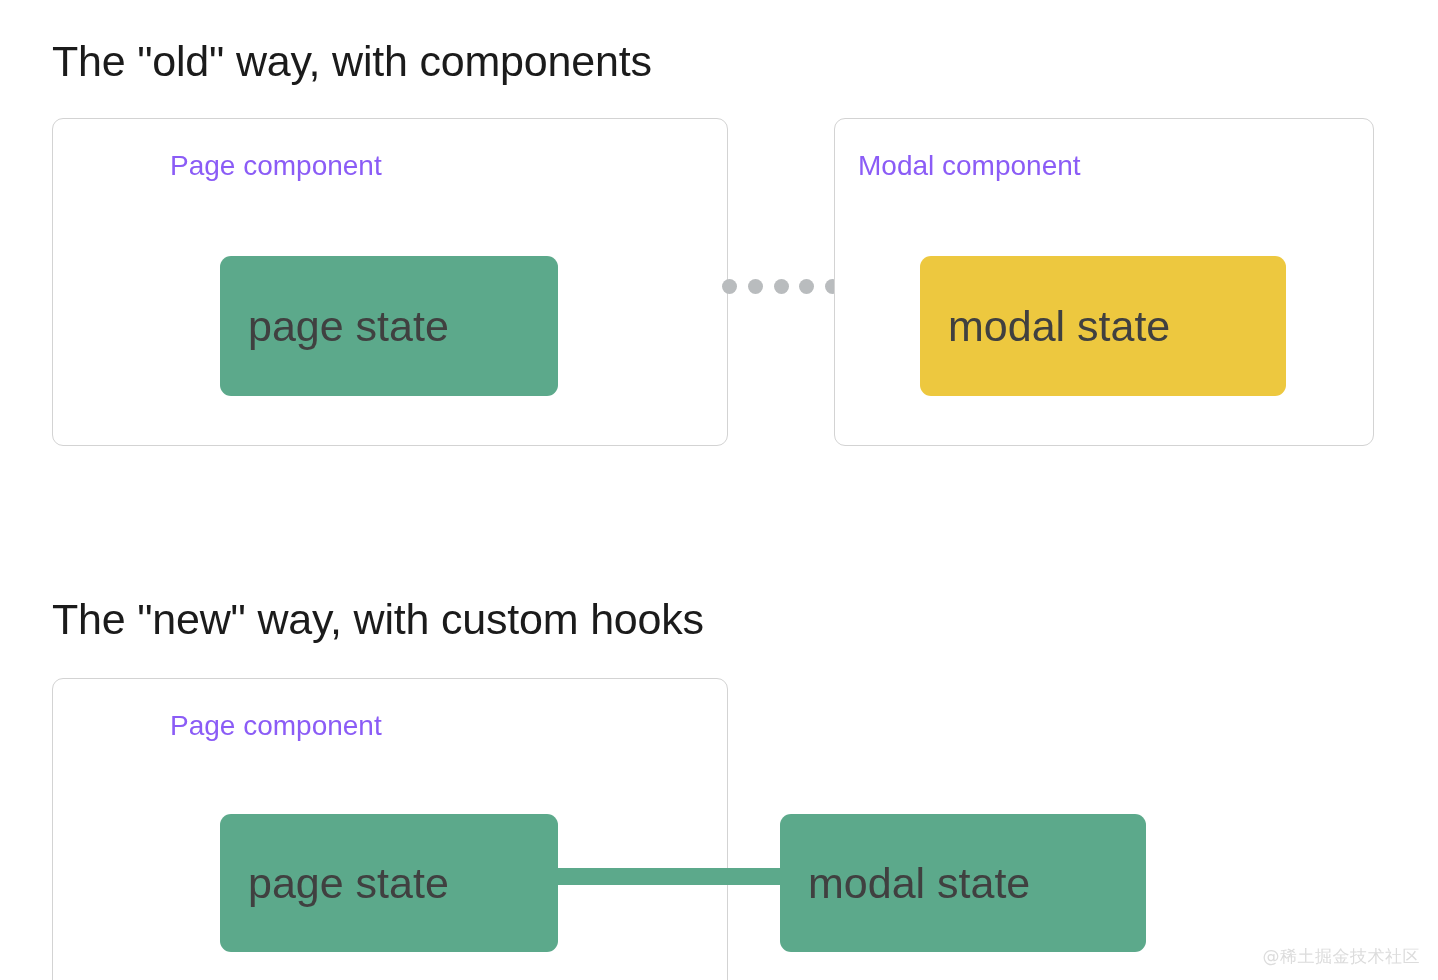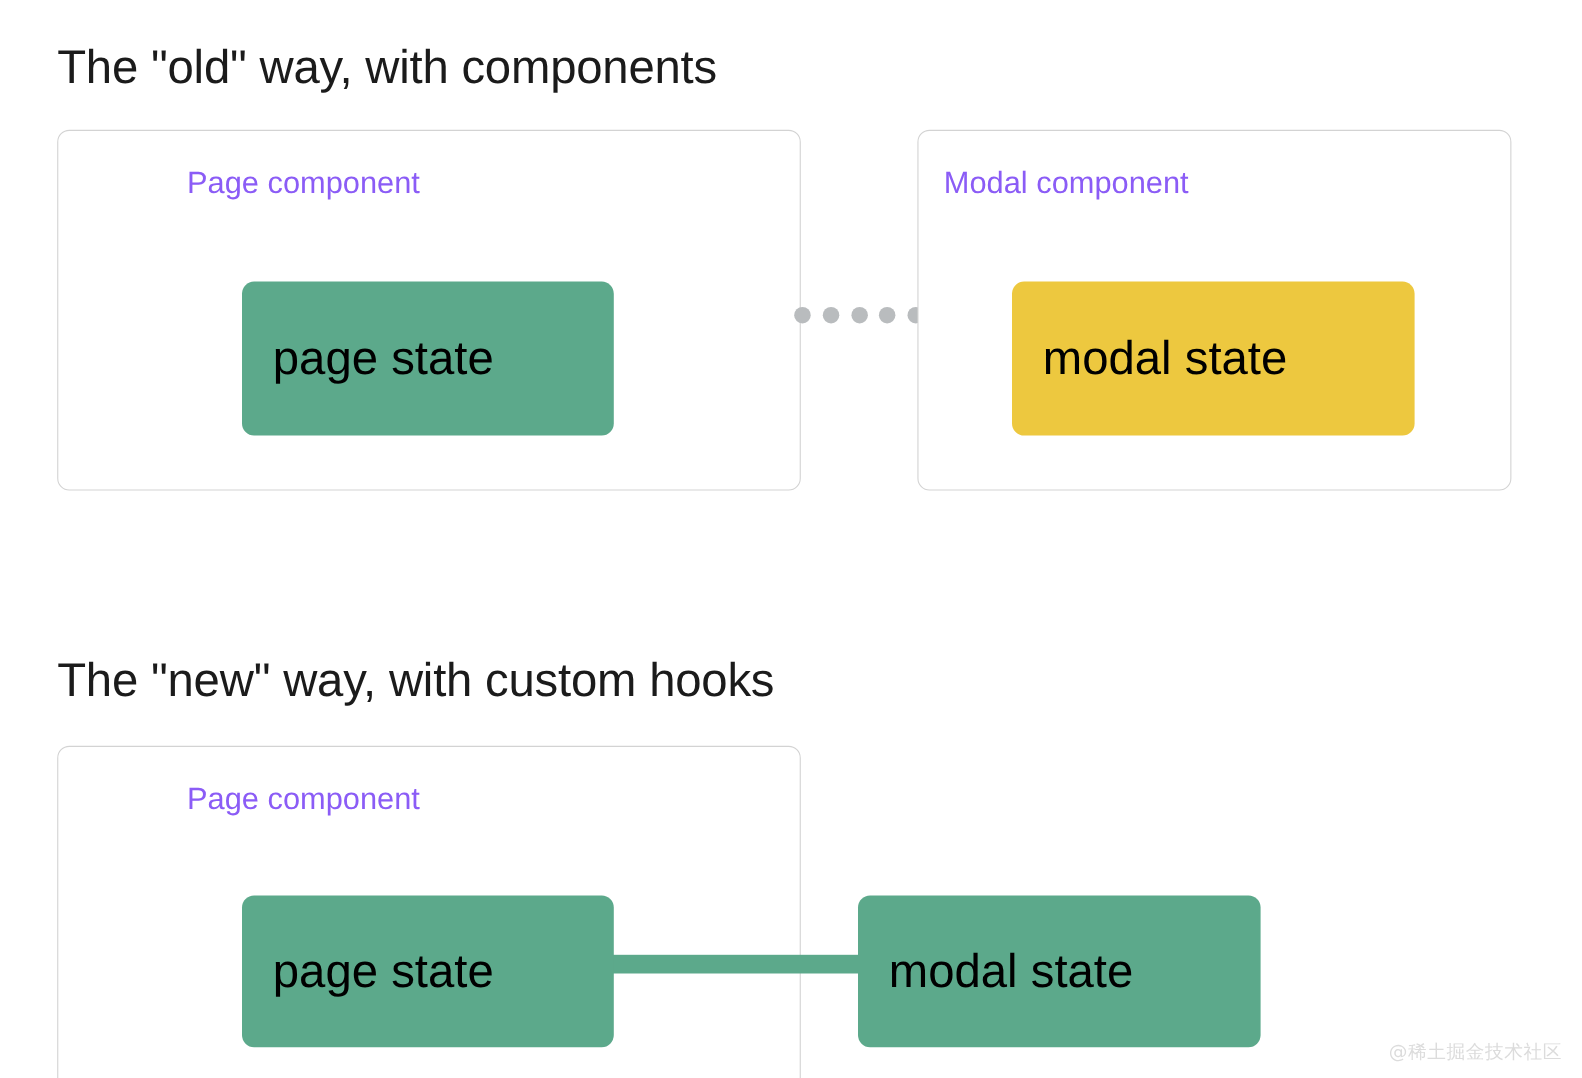--- a/index.html
+++ b/index.html
@@ -65,21 +65,21 @@
     position: absolute;
     border-radius: 11px;
     display: flex;
     align-items: center;
     box-sizing: border-box;
   }
   .state-chip .chip-label {
     font-family: "Liberation Sans", sans-serif;
     font-size: 43px;
     font-weight: 400;
-    color: #000000;
+    color: #404040;
     white-space: nowrap;
     line-height: 1;
     text-align: center;
   }
 
   #chip-page-state-old {
     left: 220px; top: 256px; width: 338px; height: 140px;
     background: #5ca98b;
     padding-left: 28px;
   }

